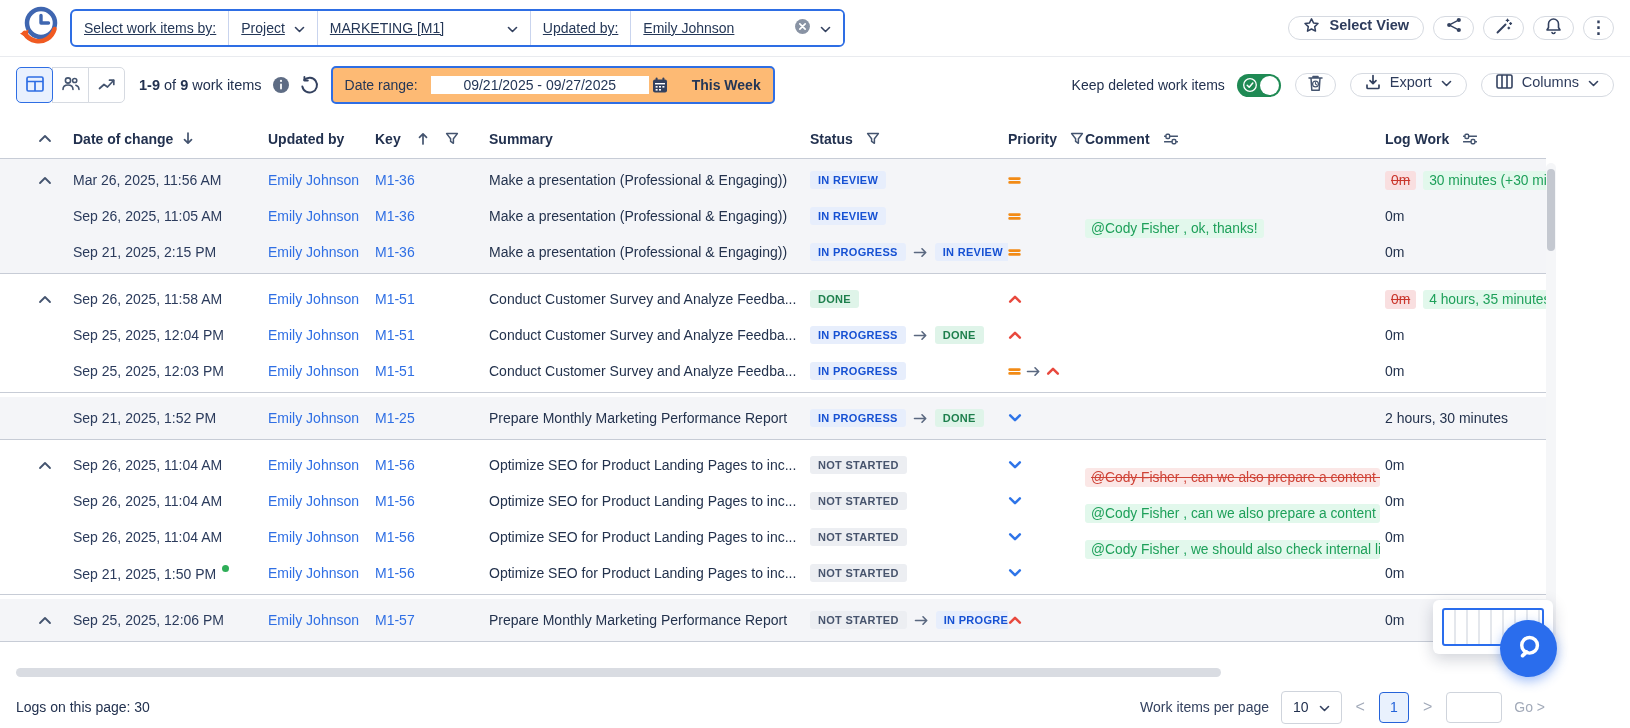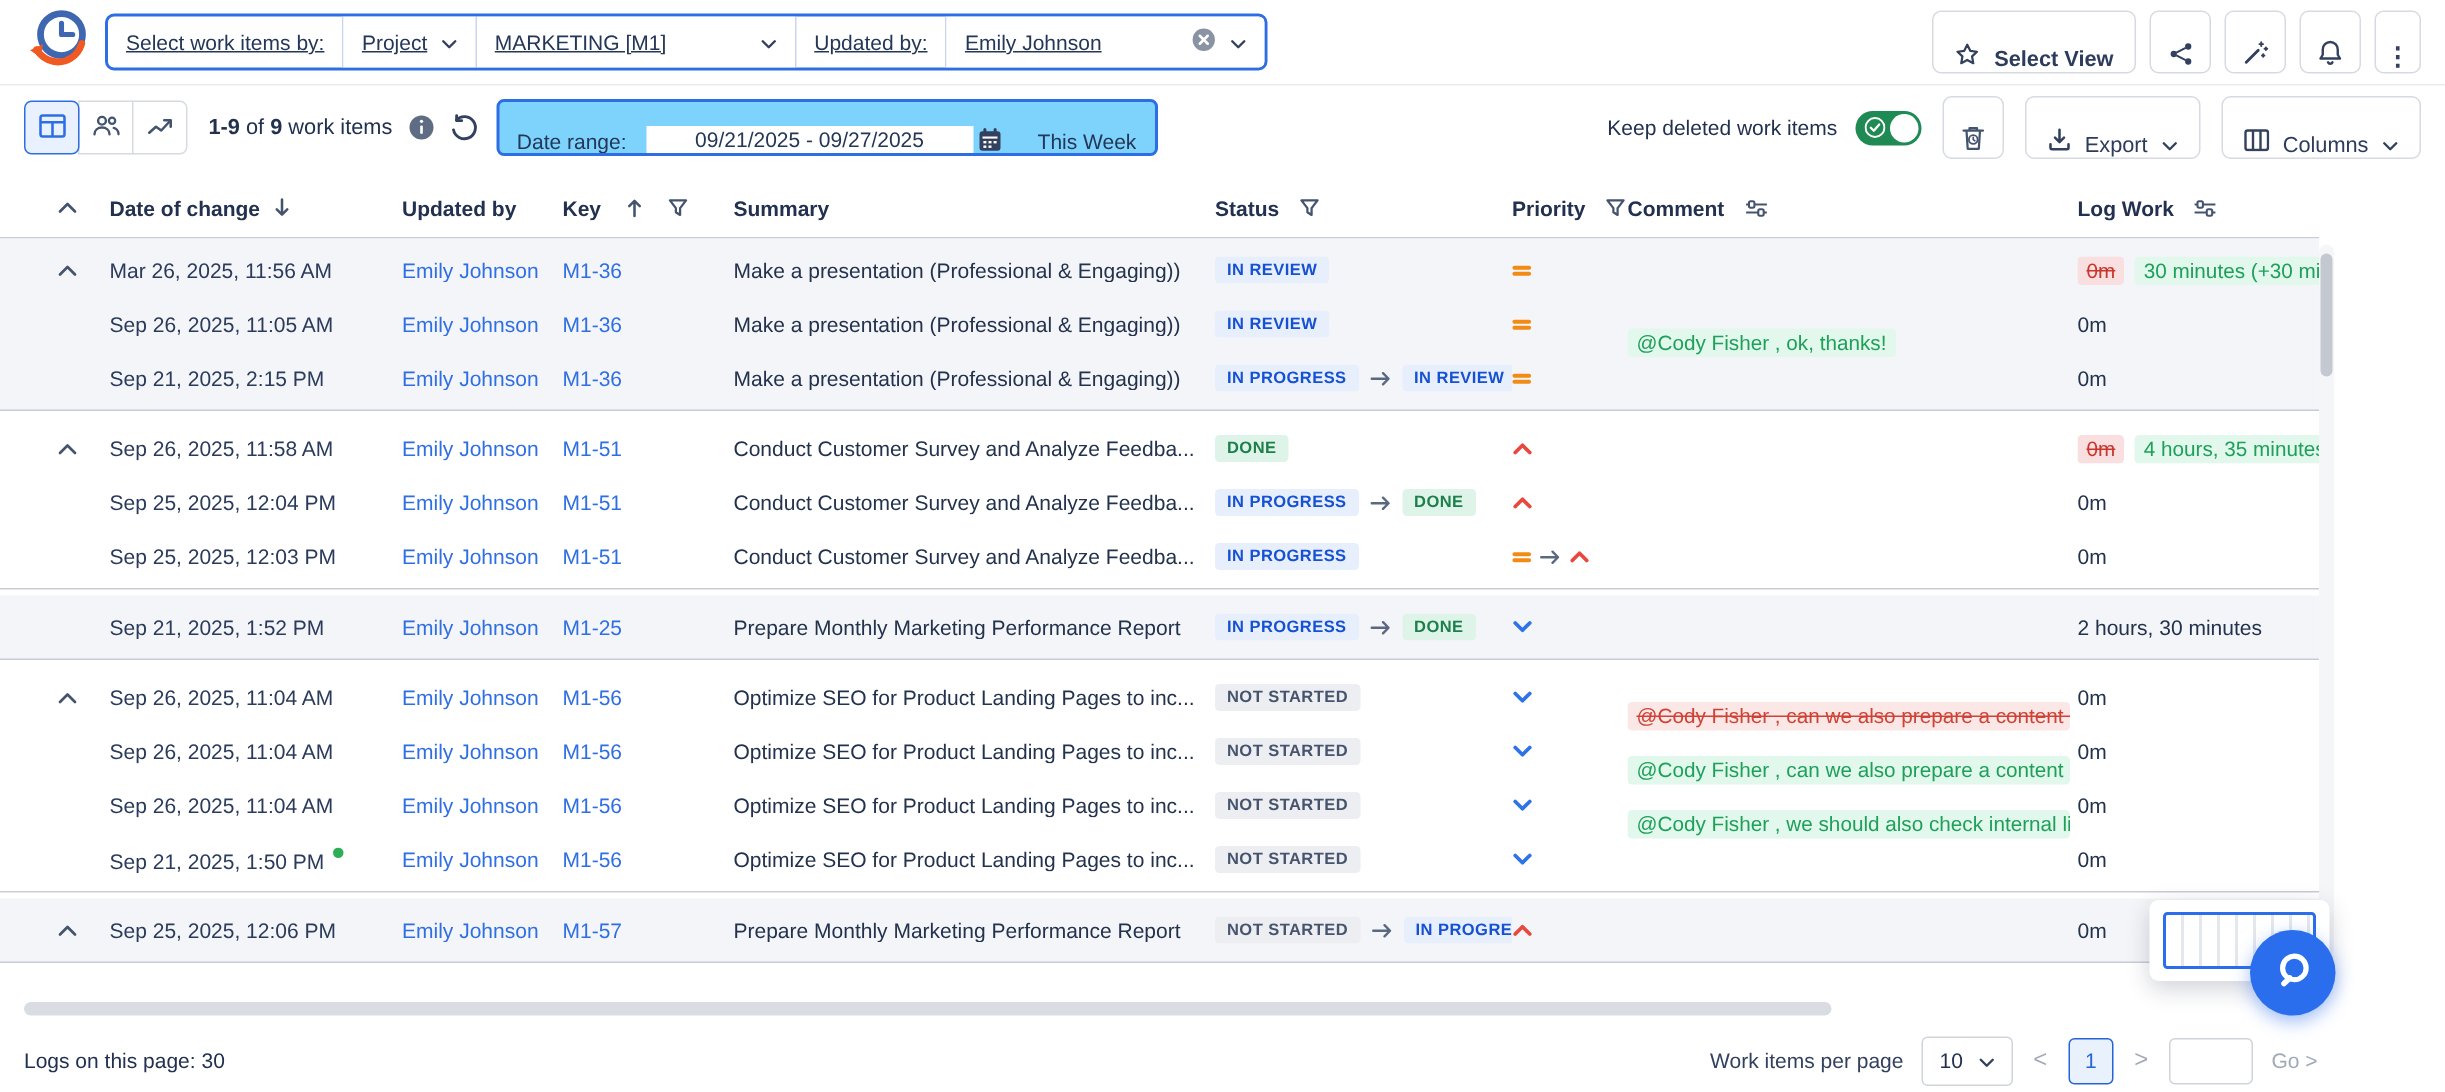--- a/index.html
+++ b/index.html
@@ -16,40 +16,40 @@
   .topbar { display:flex; align-items:center; height:57px; padding:0 16px; border-bottom:1px solid #e9ebef; }
   .logo { margin-right:10px; flex:0 0 auto; }
   .filter-group { display:flex; align-items:stretch; height:38px; border:2px solid #2e6ee4; border-radius:6px; background:#fff; overflow:hidden;text-decoration:underline; }
   .fg-label { display:flex; align-items:center; padding:0 12px; color:#243757; white-space:nowrap; }
   .fg-sep { width:1px; background:#c9d4ee; }
   .fg-btn { display:flex; align-items:center; gap:9px; padding:0 12px; border:0; background:#fff; color:#243757; font-size:14px; white-space:nowrap; }
   .fg-btn.w-project { width:212px; justify-content:space-between; }
   .fg-btn.w-user { width:212px; }
   .fg-btn.w-user .grow { flex:1; text-align:left; }
   .top-actions { margin-left:auto; display:flex; align-items:center; gap:9px; }
-  .btn { display:flex; align-items:flex-end; gap:9px; height:42px; padding:0 14px; background:#fff; border:1px solid #d6dae1; border-radius:6px; color:#2e3c5c; font-size:14.5px; }
+  .btn { display:flex; align-items:flex-start; gap:9px; height:24px; padding:0 14px; background:#fff; border:1px solid #d6dae1; border-radius:16px; color:#2e3c5c; font-size:14.5px; }
   .btn.icon { width:41px; justify-content:center; padding:0; }
   .btn.kebab { width:31px; justify-content:center; padding:0; font-size:17px; font-weight:700; color:#33415f; }
 
   
   .toolbar { display:flex; align-items:center; height:56px; padding:0 16px; }
   .vswitch { display:flex; }
   .vbtn { width:37px; height:36px; display:flex; align-items:center; justify-content:center; background:#fff; border:1px solid #d6dae1; margin-left:-1px; }
   .vbtn:first-child { border-radius:5px 0 0 5px; margin-left:0; }
   .vbtn:last-child { border-radius:0 5px 5px 0; }
   .vbtn.active { border:1.5px solid #2e6ee4; background:#e9f1fe; border-radius:5px; z-index:1; }
   .count { margin-left:14px; white-space:nowrap; font-size:14.5px; color:#22314f; }
   .count b { font-weight:700; }
   .tb-ic { display:flex; align-items:center; justify-content:center; border:0; background:none; padding:0; margin-left:10px; }
-  .dr-group { display:flex; align-items:flex-end; height:38px; border:2px solid #2e6ee4; border-radius:5px; margin-left:12px; overflow:hidden; background:#7dd3fc; }
+  .dr-group { display:flex; align-items:center; height:38px; border:2px solid #2e6ee4; border-radius:5px; margin-left:12px; overflow:hidden; background:#fdba74; }
   .dr-label { display:flex; align-items:center; padding:0 12px; white-space:nowrap; }
   .dr-sep { width:1px; background:#c9d4ee; }
   .dr-input { width:218px; border:0; text-align:center; font:inherit; color:#243757; outline:none; }
   .dr-cal { display:flex; align-items:center; padding:0 10px 0 2px; border:0; background:none; }
-  .dr-preset { display:flex; align-items:center; padding:0 12px; white-space:nowrap; }
+  .dr-preset { display:flex; align-items:center; padding:0 12px; white-space:nowrap;font-weight:bold; }
   .toolbar-right { margin-left:auto; display:flex; align-items:center; gap:14px; }
   .kd-label { white-space:nowrap; color:#22314f; }
   .toggle { position:relative; width:44px; height:23px; border-radius:12px; background:#1f8a54; border:0; margin-left:-2px; }
   .toggle .tick { position:absolute; left:6px; top:4px; }
   .toggle .knob { position:absolute; right:2px; top:2px; width:19px; height:19px; border-radius:50%; background:#fff; }
 
   
   .table { position:relative; width:1556px; margin-top:6px; padding-right:10px; }
   .thead, .row {
     display:grid;

